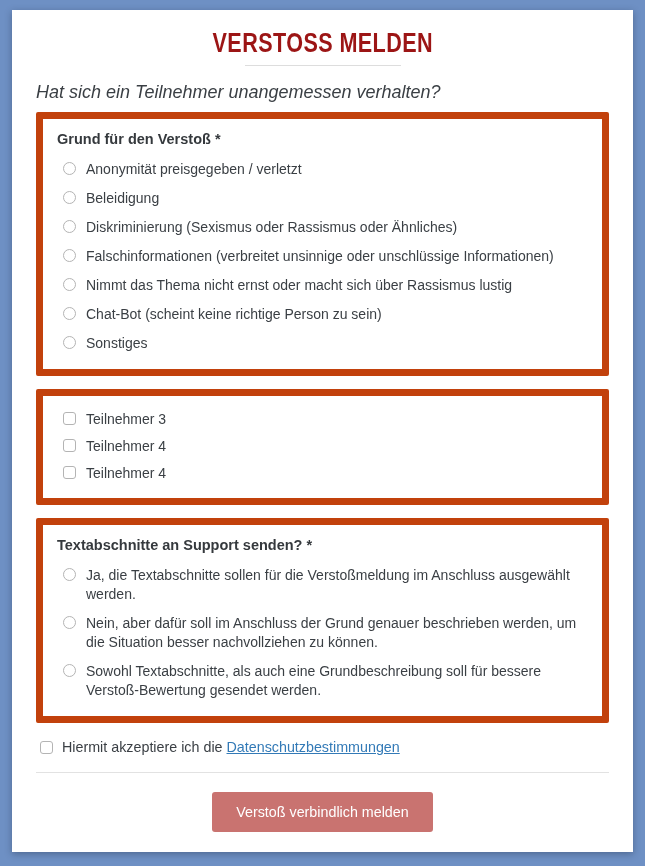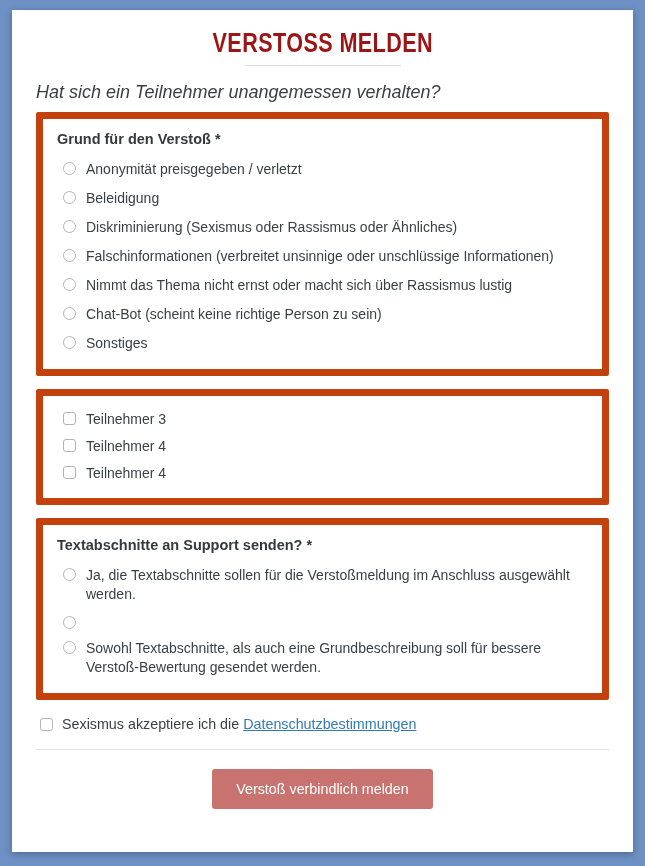--- a/index.html
+++ b/index.html
@@ -234,31 +234,32 @@
       <div class="fieldset">
         <div class="legend">
           <span>Textabschnitte an Support senden? *</span>
         </div>
         <div class="opt-row">
           <span class="radio-mark"></span>
           <span class="opt-label">Ja, die Textabschnitte sollen für die Verstoßmeldung im Anschluss ausgewählt werden.</span>
         </div>
         <div class="opt-row">
           <span class="radio-mark"></span>
+          <span class="opt-label">Nein, aber dafür soll im Anschluss der Grund genauer beschrieben werden, um die Situation besser nachvollziehen zu können.</span>
         </div>
         <div class="opt-row">
           <span class="radio-mark"></span>
           <span class="opt-label">Sowohl Textabschnitte, als auch eine Grundbeschreibung soll für bessere Verstoß-Bewertung gesendet werden.</span>
         </div>
       </div>
 
       <div class="consent-row">
         <span class="check-mark"></span>
         <span class="consent-label">
-          <span>Sexismus akzeptiere ich die</span>
+          <span>Hiermit akzeptiere ich die</span>
           <span class="privacy-link">Datenschutzbestimmungen</span>
         </span>
       </div>
 
       <div class="hr"></div>
 
       <div class="submit-wrap">
         <button class="submit-btn" type="button">Verstoß verbindlich melden</button>
       </div>
 

